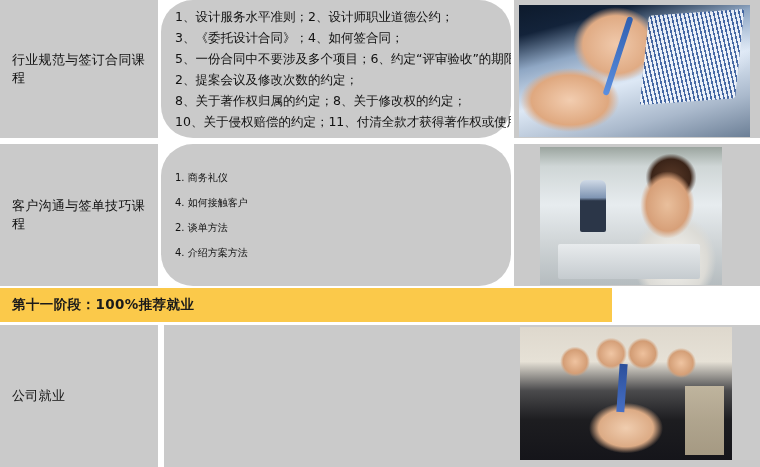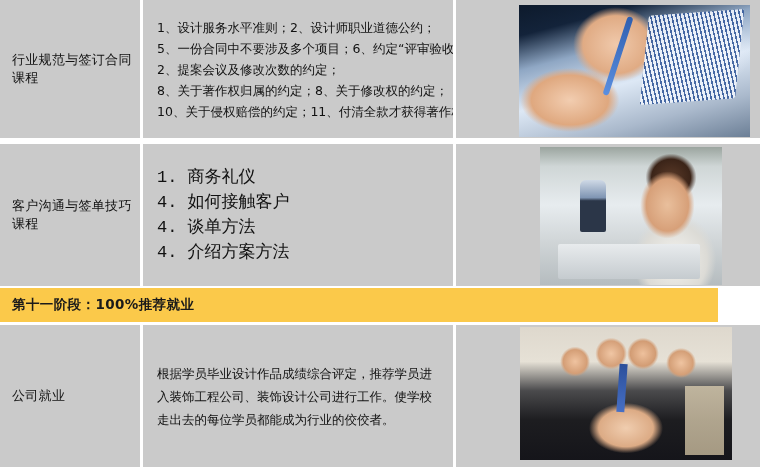--- a/index.html
+++ b/index.html
@@ -18,45 +18,46 @@
     overflow: hidden;
   }
   .course-row {
     position: absolute;
     left: 0;
     width: 760px;
     display: flex;
     align-items: stretch;
   }
   .cell-title {
-    width: 140px;
+    width: 158px;
     background: #cacaca;
     display: flex;
     align-items: center;
     padding-left: 12px;
     box-sizing: border-box;
     font-size: 13px;
     color: #111111;
     letter-spacing: 0.3px;
   }
   .gap-v {
     width: 3px;
     background: #ffffff;
   }
   .cell-body {
-    width: 310px;
+    width: 350px;
     background: #cacaca;
     display: flex;
     flex-direction: column;
     justify-content: center;
     padding: 6px 10px 6px 14px;
     box-sizing: border-box;
     font-size: 12.5px;
     color: #111111;
     line-height: 21px;
+    border-radius: 32px;
   }
   .cell-media {
     flex: 1;
     background: #cacaca;
     display: flex;
     align-items: center;
     justify-content: center;
     position: relative;
   }
   .body-line {
@@ -65,27 +66,26 @@
   .body-para {
     line-height: 23px;
   }
   .num-list {
     margin: 0;
     padding: 0;
     list-style: none;
   }
   .num-list li {
     line-height: 25px;
-    font-size: 17px;
-    font-family: Liberation Mono, monospace;
+    font-size: 10px;
   }
   .banner-row {
     position: absolute;
     left: 0;
-    width: 718px;
+    width: 612px;
     background: #fbc94a;
     display: flex;
     align-items: center;
     padding-left: 12px;
     box-sizing: border-box;
   }
   .banner-text {
     font-size: 13.5px;
     font-weight: bold;
     color: #1a1a1a;
@@ -173,60 +173,58 @@
 </head>
 <body>
 
 <div id="course-table">
 
   <div class="course-row" style="top:0px; height:138px;">
     <div class="cell-title">行业规范与签订合同课程</div>
     <div class="gap-v"></div>
     <div class="cell-body">
       <div class="body-line">1、设计服务水平准则；2、设计师职业道德公约；</div>
+      <div class="body-line">3、《委托设计合同》；4、如何签合同；</div>
       <div class="body-line">5、一份合同中不要涉及多个项目；6、约定“评审验收”的期限；</div>
       <div class="body-line">2、提案会议及修改次数的约定；</div>
       <div class="body-line">8、关于著作权归属的约定；8、关于修改权的约定；</div>
       <div class="body-line">10、关于侵权赔偿的约定；11、付清全款才获得著作权或使用权</div>
     </div>
     <div class="gap-v"></div>
     <div class="cell-media"></div>
   </div>
   <div class="photo photo-1"></div>
 
   <div style="position:absolute; left:0; top:138px; width:760px; height:6px; background:#ffffff;"></div>
 
   <div class="course-row" style="top:144px; height:142px;">
     <div class="cell-title">客户沟通与签单技巧课程</div>
     <div class="gap-v"></div>
     <div class="cell-body">
       <ul class="num-list">
         <li>1. 商务礼仪</li>
         <li>4. 如何接触客户</li>
-        <li>4. 谈单方法</li>
+        <li>2. 谈单方法</li>
         <li>4. 介绍方案方法</li>
       </ul>
     </div>
     <div class="gap-v"></div>
     <div class="cell-media"></div>
   </div>
   <div class="photo photo-2"></div>
 
   <div style="position:absolute; left:0; top:286px; width:760px; height:2px; background:#ffffff;"></div>
 
   <div class="banner-row" style="top:288px; height:34px;">
     <span class="banner-text">第十一阶段：100%推荐就业</span>
   </div>
 
   <div style="position:absolute; left:0; top:322px; width:760px; height:3px; background:#ffffff;"></div>
 
   <div class="course-row" style="top:325px; height:142px;">
     <div class="cell-title">公司就业</div>
     <div class="gap-v"></div>
-    <div class="cell-body">
-      <div class="body-para">根据学员毕业设计作品成绩综合评定，推荐学员进入装饰工程公司、装饰设计公司进行工作。使学校走出去的每位学员都能成为行业的佼佼者。</div>
-    </div>
     <div class="gap-v"></div>
     <div class="cell-media"></div>
   </div>
   <div class="photo photo-3"></div>
 
 </div>
 
 </body></html>

